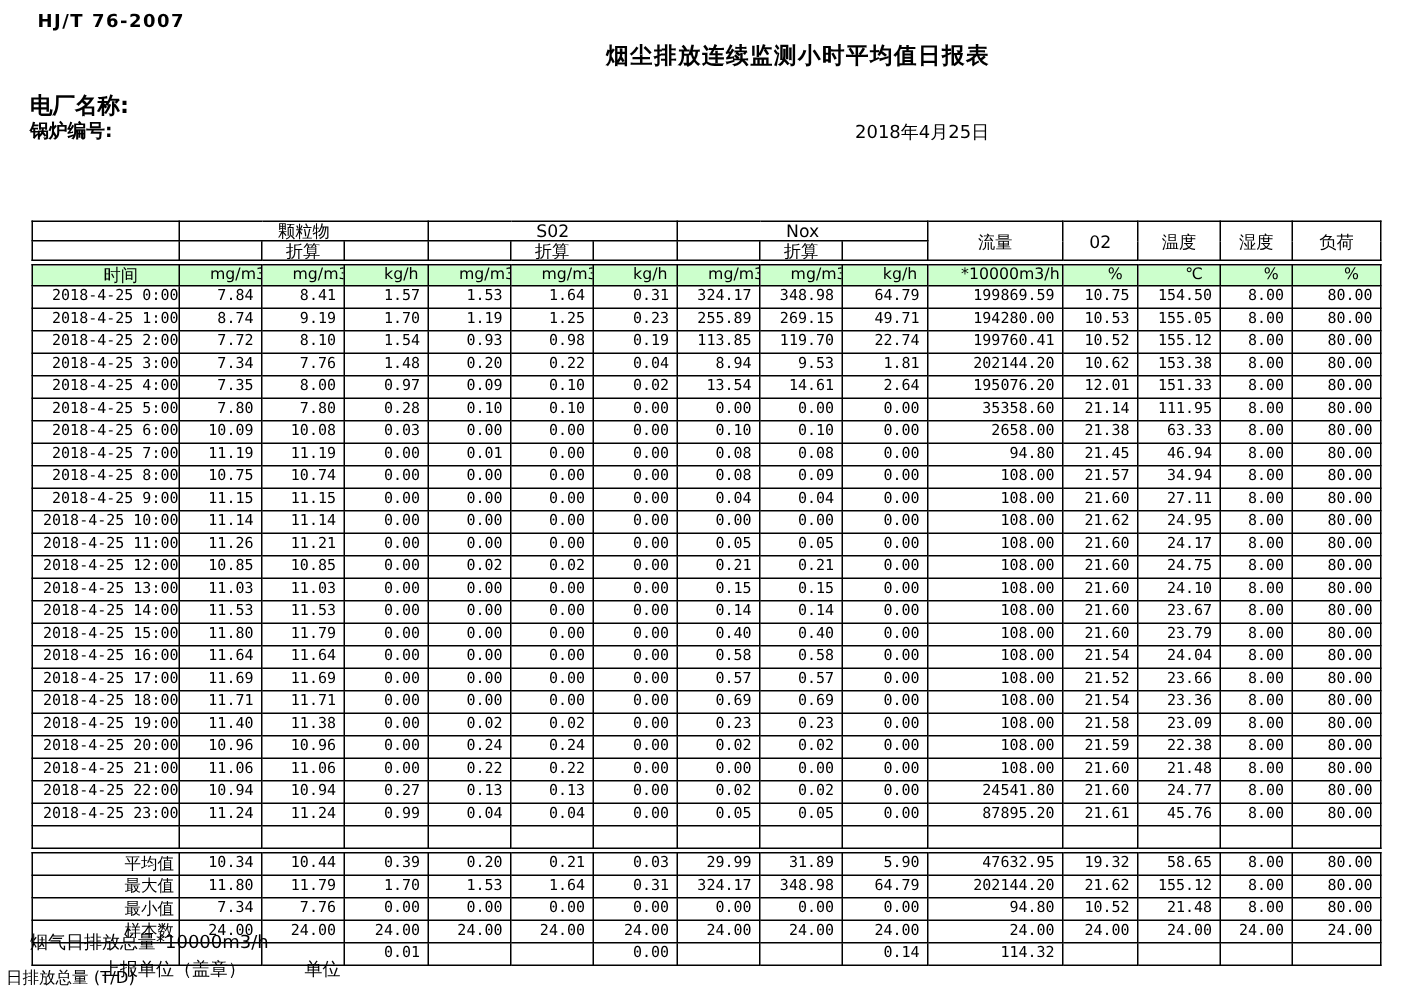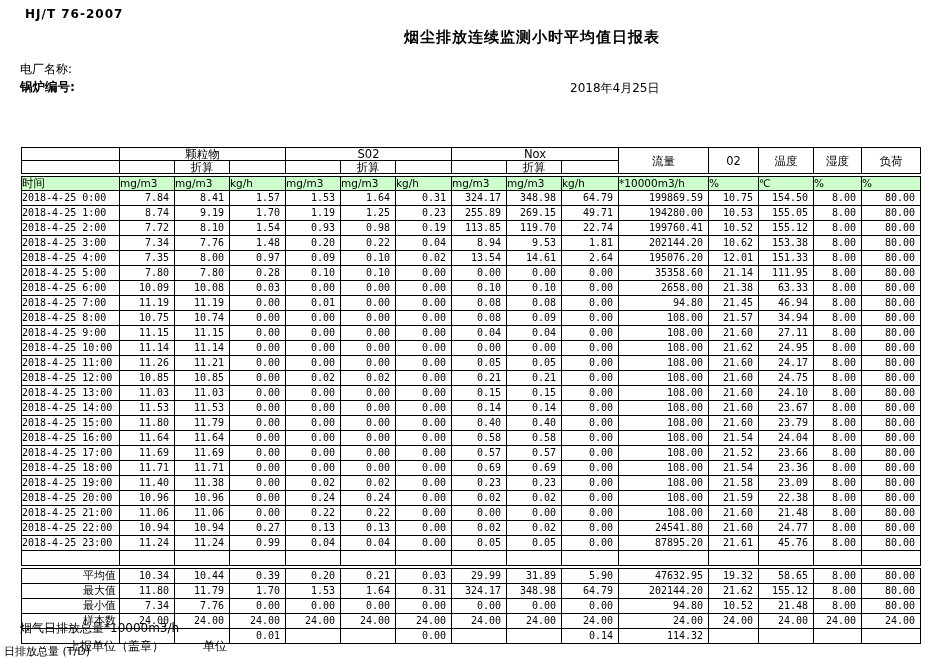--- a/index.html
+++ b/index.html
@@ -3,33 +3,33 @@
 <meta charset="utf-8">
 <style>
   html,body{margin:0;padding:0;}
   body{
     width:940px;height:659px;background:#ffffff;position:relative;
     font-family:"DejaVu Sans",sans-serif;color:#000;overflow:hidden;
   }
   .abs{position:absolute;}
   #std-code{left:25px;top:7px;font-weight:bold;font-size:12px;letter-spacing:1px;}
   #report-title{left:0;top:28px;width:660px;text-align:right;font-weight:bold;font-size:15px;letter-spacing:1px;}
-  #plant-label{left:20px;top:61px;font-weight:normal;font-size:12px;}
+  #plant-label{left:20px;top:61px;font-weight:bold;font-size:15px;}
   #boiler-label{left:20px;top:79px;font-weight:bold;font-size:12.5px;}
   #report-date{left:570px;top:80px;font-size:12px;}
   #table-wrap{left:21px;top:115px;}
   table{border-collapse:collapse;table-layout:fixed;width:899px;margin-top:32px;}
   td{
     border:1px solid #000;padding:0;height:14px;line-height:14px;
     font-size:10.5px;overflow:hidden;white-space:nowrap;vertical-align:middle;
   }
   tr.hr td{height:12px;line-height:12px;text-align:center;font-size:11.5px;}
   tr.spacer td{border-left:none;border-right:none;border-top:none;border-bottom:none;height:2px;line-height:2px;}
-  tr.unit-row td{height:13px;line-height:13px;font-size:10.5px;}
-  td.c-time{font-family:"DejaVu Sans Mono",monospace;text-align:right;padding-right:13px;font-size:10px;}
+  tr.unit-row td{text-align:center;height:13px;line-height:13px;font-size:10.5px;padding-left:20px;}
+  td.c-time{font-family:"DejaVu Sans Mono",monospace;text-align:right;padding-right:0;font-size:10px;}
   td.c-num{font-family:"DejaVu Sans Mono",monospace;text-align:right;padding-right:5px;font-size:10px;}
   td.c-label{text-align:right;padding-right:3px;font-size:11px;}
   td.c-total-label{position:relative;overflow:visible;}
   td.c-total-label span{position:absolute;left:-18px;top:16px;font-size:11px;line-height:14px;white-space:nowrap;}
   #footer-flue{left:20px;top:620px;font-size:12px;}
   #footer-report-unit{left:20px;top:638px;font-size:12px;margin-left:48px;}
   #footer-unit{left:203px;top:638px;font-size:12px;}
 </style>
 </head>
 <body>

